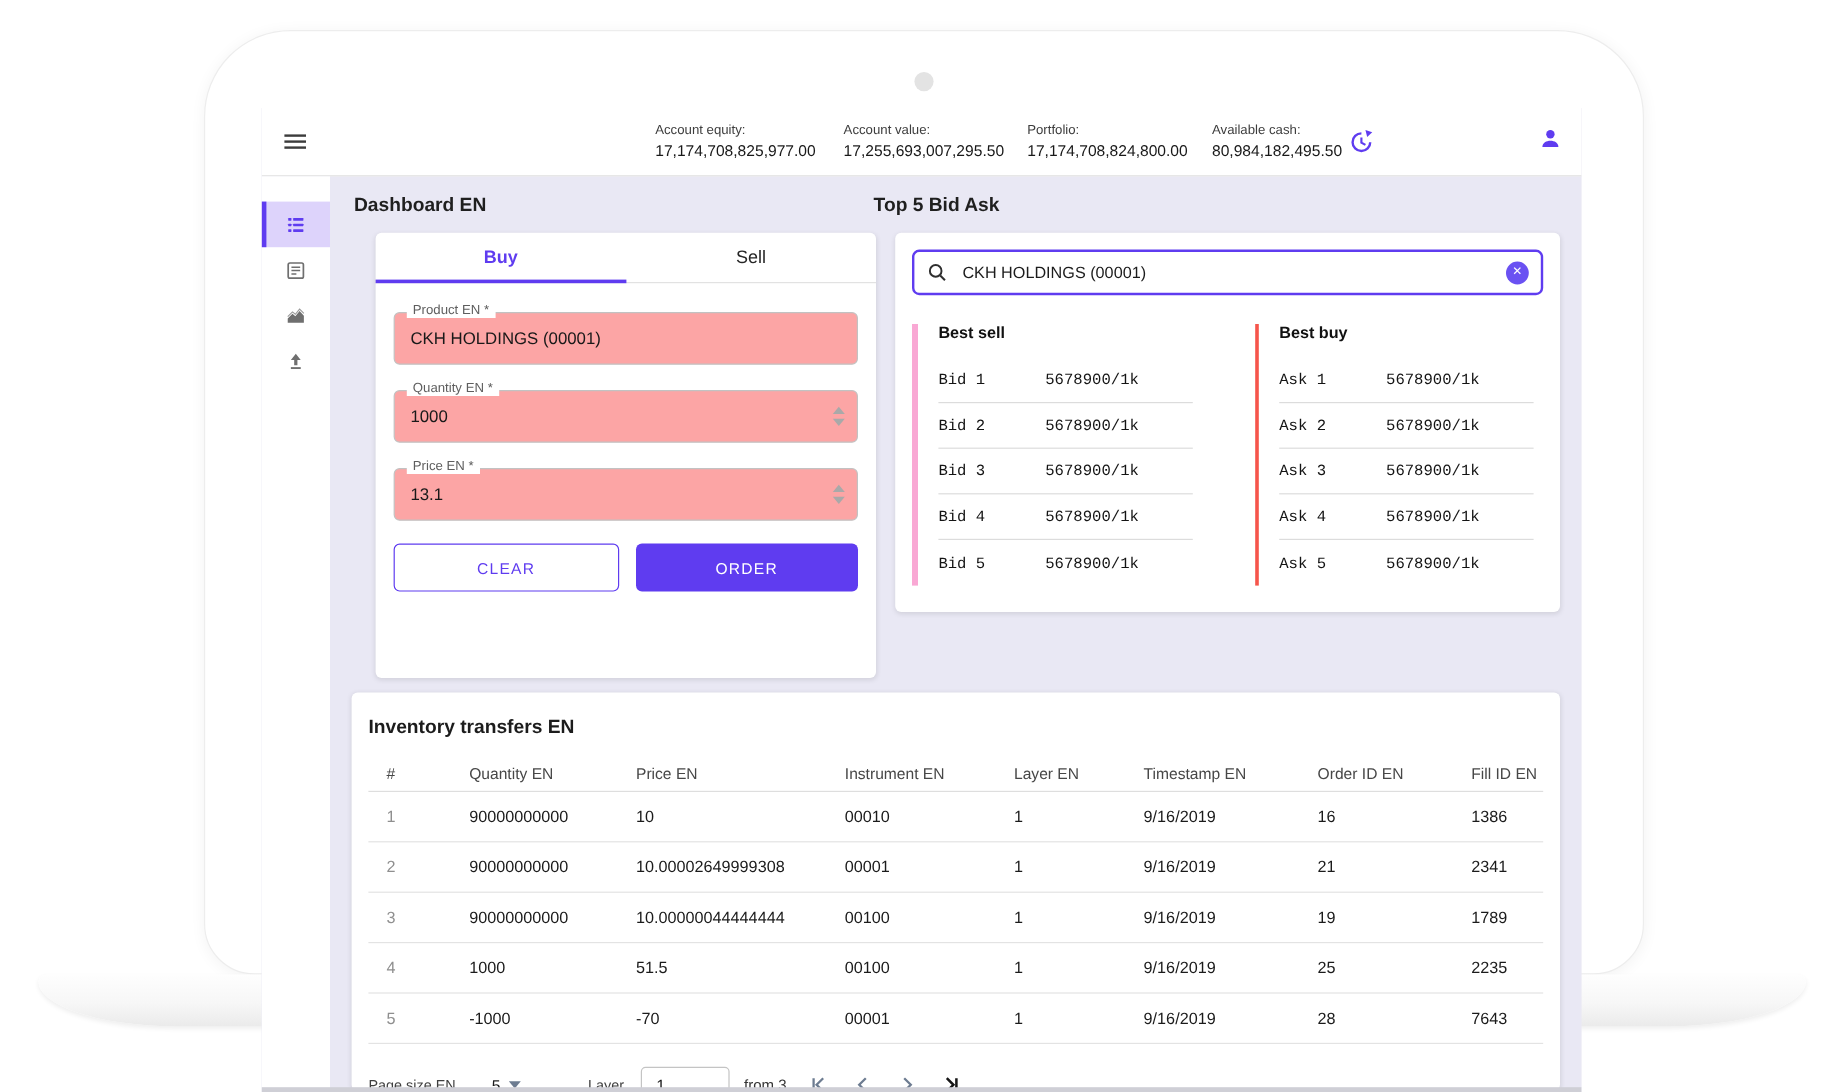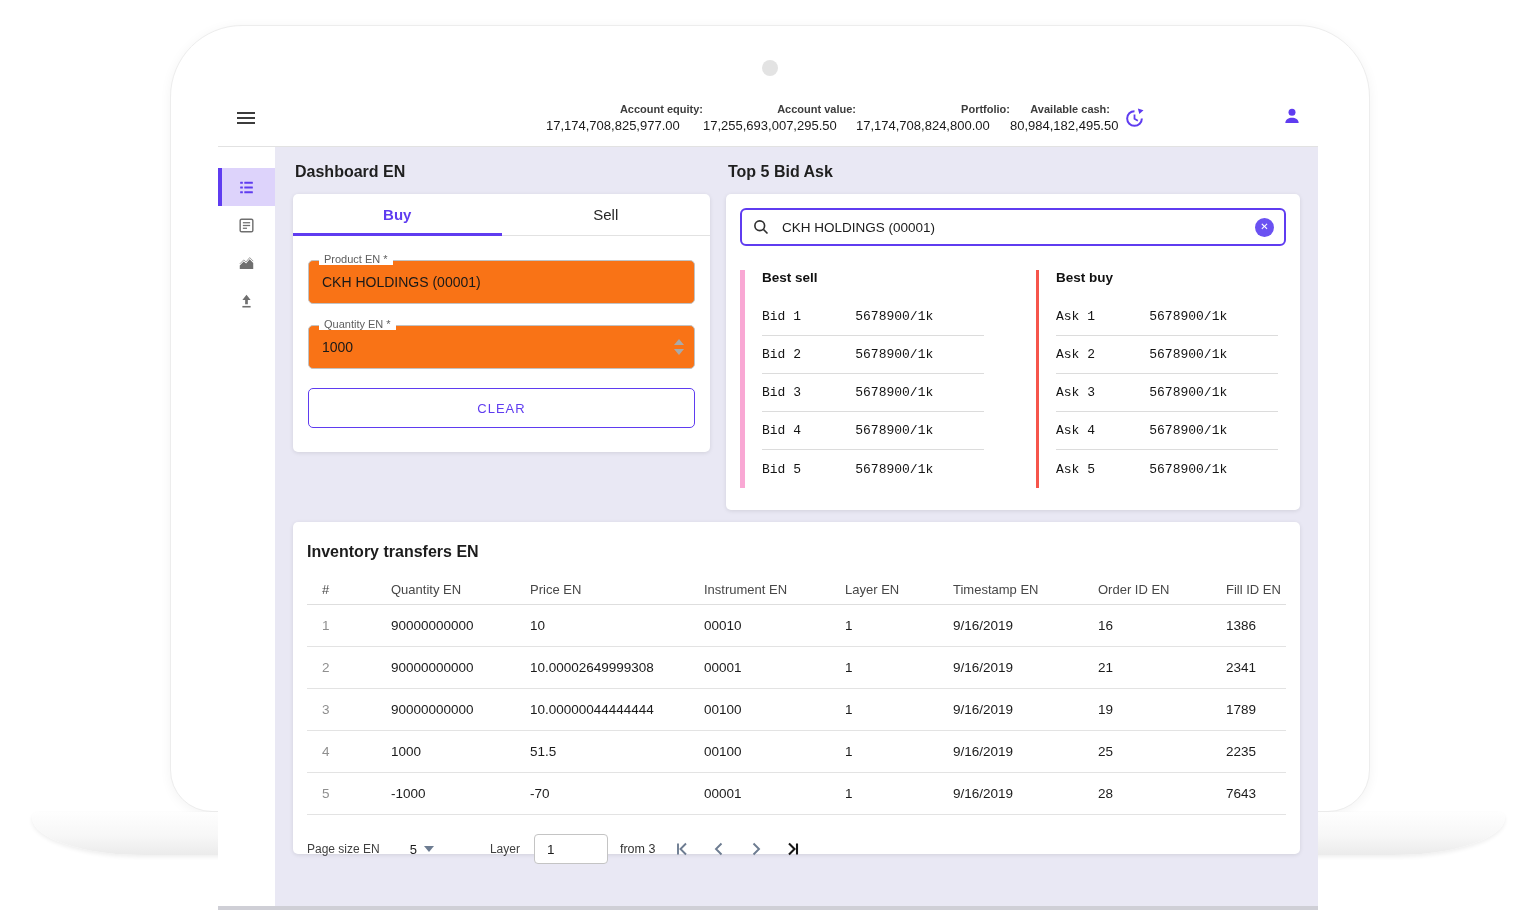--- a/index.html
+++ b/index.html
@@ -24,51 +24,51 @@
   .bottom-strip { position:absolute; left:0; right:0; bottom:0; height:4px; background:#cfcfd6; }
 
   
   .app-header { position:relative; height:57px; background:#fff; border-bottom:1px solid #e2e2e2;
                 display:flex; align-items:center; }
   .hamburger { margin-left:19px; width:18px; cursor:pointer; }
   .hamburger span { display:block; height:2px; background:#3c3c3c; margin:3px 0; }
   .stats { display:flex; margin-left:291px; }
   .stat { text-align:left; }
   .stat.w1{ width:157px; } .stat.w2{ width:153px; } .stat.w3{ width:154px; } .stat.w4{ width:100px; }
-  .stat .slabel { font-size:11px; font-weight:bold; color:#3d3d3d;text-align:right; }
+  .stat .slabel { font-size:11px; font-weight:normal; color:#3d3d3d; }
   .stat .svalue { font-size:13px; color:#191919; margin-top:3px; white-space:nowrap; }
   .hicon { margin-left:14px; display:flex; align-items:center; cursor:pointer; }
   .person { position:absolute; right:16px; top:50%; transform:translateY(-50%); cursor:pointer; }
 
   
   .sidebar { position:absolute; left:0; top:57px; bottom:0; width:57px; background:#fff; }
   .side-item { height:38px; display:flex; align-items:center; justify-content:center; cursor:pointer; }
   .side-item:first-child { margin-top:21px; }
   .side-item.active { background:#ddd3fb; border-left:4px solid #5f3cf0; padding-right:4px; }
 
   
   .main { position:absolute; left:57px; top:57px; right:0; bottom:0; padding:16px 18px 0; }
   .titles-row { display:flex; gap:16px; }
   .titles-row .t-left { width:417px; }
   .titles-row .t-right { flex:1; }
   h2.sec-title { font-size:16px; font-weight:700; color:#1f1f1f; margin:0 0 0 2px; }
   .cards-row { display:flex; gap:16px; margin-top:13px; }
   .card { background:#fff; border-radius:5px; box-shadow:0 1px 4px rgba(0,0,0,.10); }
-  .card.dash { width:417px; height:258px; }
+  .card.dash { width:417px; height:371px;margin-left:20px; }
   .card.top5 { flex:1; height:316px; }
 
   
   .tabs { display:flex; height:42px; border-bottom:1px solid #e2e2e2; position:relative; }
   .tab { flex:1; display:flex; align-items:center; justify-content:center; font-size:15px;
          color:#262626; cursor:pointer; }
   .tab.active { color:#5f3cf0; font-weight:bold; }
   .tab-underline { position:absolute; bottom:-1px; left:0; width:50%; height:3px; background:#5f3cf0; }
   .form { padding:24px 15px 0; }
   .field { position:relative; height:44px; border:1px solid #c2c2c2; border-radius:5px;
-           margin-bottom:21px; display:flex; align-items:center; padding:0 13px; background:#f97316; }
+           margin-bottom:21px; display:flex; align-items:center; padding:0 13px; background:#fca5a5; }
   .field input { border:none; outline:none; font-size:14px; color:#191919; width:100%;
                  font-family:inherit; background:transparent; padding:0; }
   .flabel { position:absolute; top:-8px; left:10px; background:#fff; padding:0 5px;
             font-size:11px; color:#5e5e5e; white-space:nowrap; }
   .spinner { position:absolute; right:10px; top:50%; transform:translateY(-50%);
              display:flex; flex-direction:column; gap:4px; cursor:pointer; }
   .spin-up { width:0; height:0; border-left:5px solid transparent; border-right:5px solid transparent;
              border-bottom:6px solid #a9a9a9; }
   .spin-down { width:0; height:0; border-left:5px solid transparent; border-right:5px solid transparent;
                border-top:6px solid #a9a9a9; }
@@ -233,22 +233,31 @@
               <input type="text" value="CKH HOLDINGS (00001)" style="">
             </div>
             <div class="field">
               <span class="flabel">Quantity EN *</span>
               <input type="text" value="1000" style="">
               <span class="spinner">
                 <span class="spin-up"></span>
                 <span class="spin-down"></span>
               </span>
             </div>
+            <div class="field">
+              <span class="flabel">Price EN *</span>
+              <input type="text" value="13.1" style="">
+              <span class="spinner">
+                <span class="spin-up"></span>
+                <span class="spin-down"></span>
+              </span>
+            </div>
             <div class="btn-row">
               <div class="btn clear">CLEAR</div>
+              <div class="btn order">ORDER</div>
             </div>
           </div>
         </div>
 
         <div class="card top5">
           <div class="search-wrap">
             <div class="search-box">
               <svg width="18" height="18" viewBox="0 0 20 20">
                 <circle cx="8.6" cy="8.6" r="5.4" fill="none" stroke="#2f2f2f" stroke-width="1.8"></circle>
                 <line x1="12.8" y1="12.8" x2="17.2" y2="17.2" stroke="#2f2f2f" stroke-width="1.9"></line>

